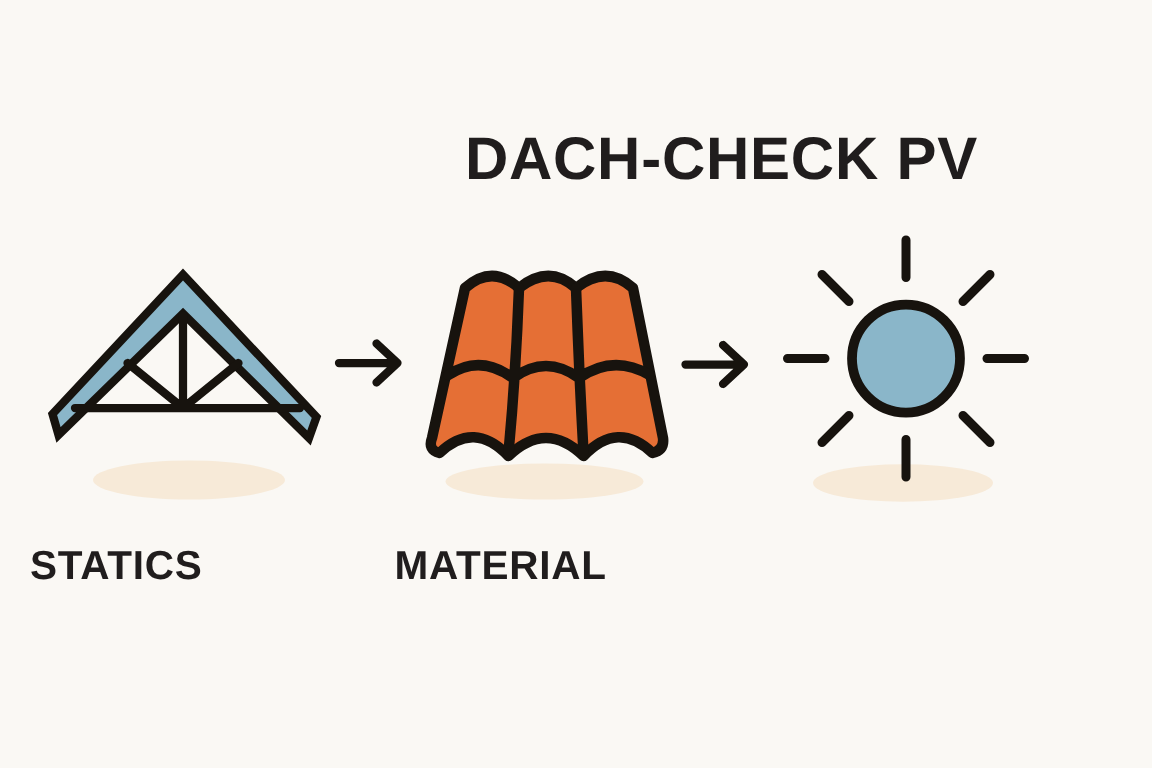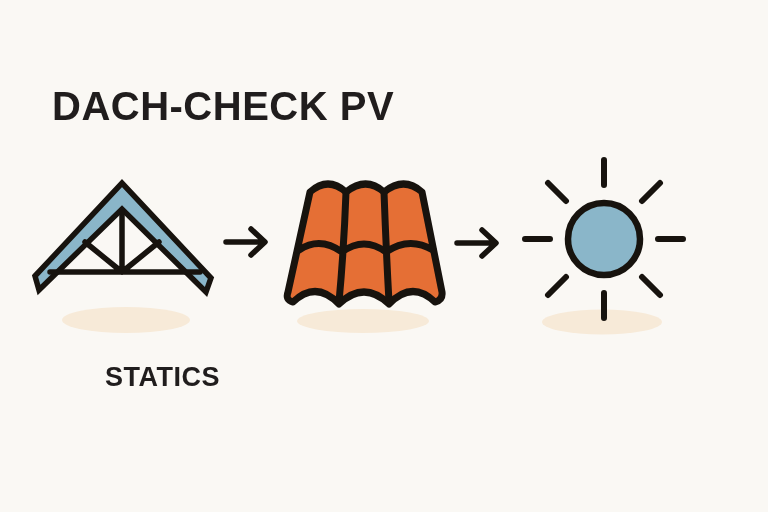--- a/index.html
+++ b/index.html
@@ -13,31 +13,31 @@
     height: 512px;
     overflow: hidden;
     background: var(--bg, #faf8f4);
     font-family: "Liberation Sans", "DejaVu Sans", sans-serif;
   }
   .title {
     position: absolute;
     left: 52px;
     top: 84px;
     width: 600px;
-    text-align: left;
+    text-align: right;
     font-size: 40px;
     font-weight: bold;
     letter-spacing: 0.5px;
     color: var(--ink-text, #201d1d);
   }
   .step-label {
     position: absolute;
     top: 362px;
     width: 200px;
-    text-align: right;
+    text-align: left;
     font-size: 27px;
     font-weight: bold;
     letter-spacing: 0.5px;
     color: var(--ink-text, #201d1d);
   }
   .label-statics     { left: 20px;  }
   .label-material    { left: 263px; }
   .label-orientation { left: 504px; }
   .icon-svg { position: absolute; display: block; }
   .icon-truss  { left: 28px;  top: 170px; }
@@ -102,14 +102,15 @@
              M 3,84 L 28,84
              M 136,84 L 161,84
              M 26,28 L 44,46
              M 138,28 L 120,46
              M 26,140 L 44,122
              M 138,140 L 120,122"></path>
     <circle class="fill-blue ink-stroke" stroke-width="6.5" cx="82" cy="84" r="36"></circle>
   </svg>
 
   <div class="step-label label-statics">STATICS</div>
+  <div class="step-label label-material">MATERIAL</div>
 
 </div>
 
 </body></html>

